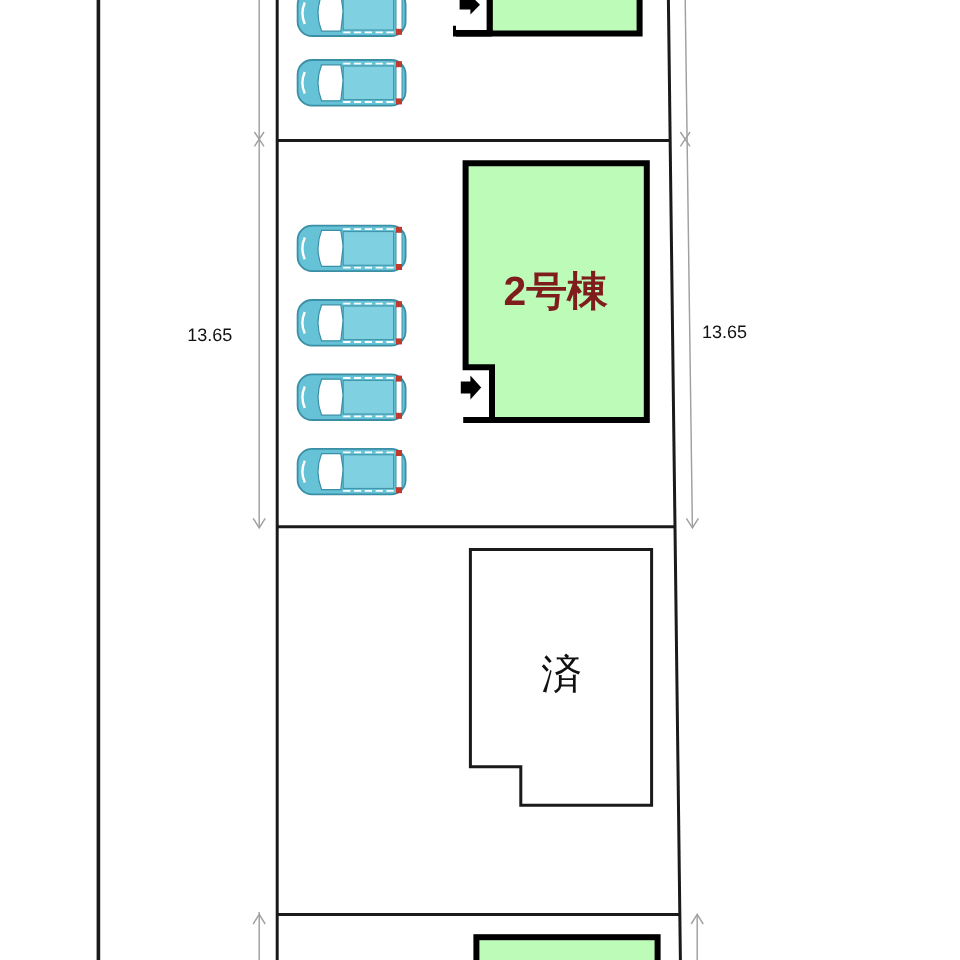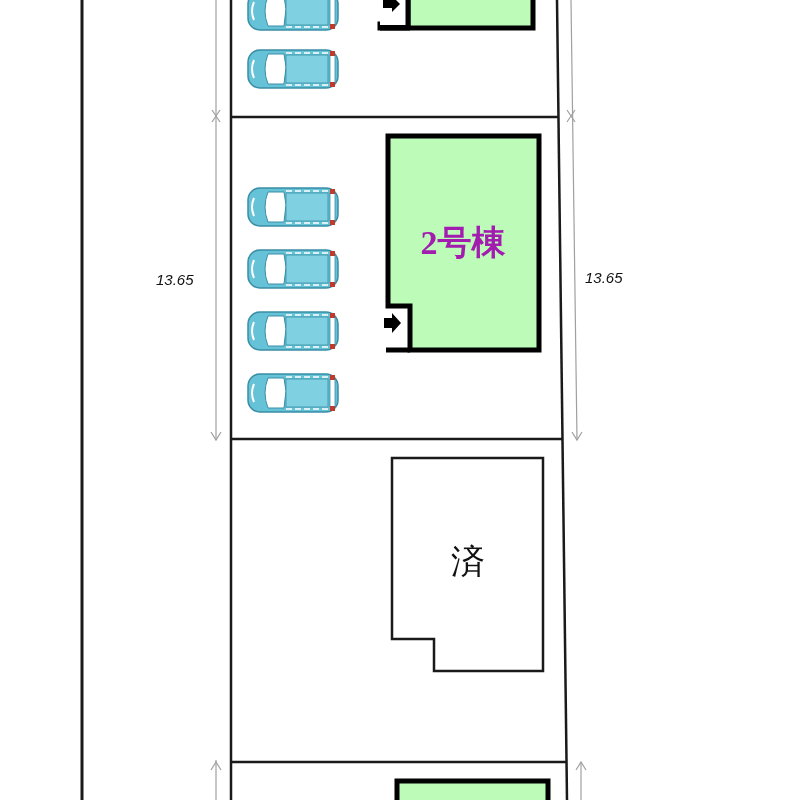--- a/index.html
+++ b/index.html
@@ -1,20 +1,20 @@
 <!DOCTYPE html>
 <html><head>
 <meta charset="utf-8">
 <style>
   html, body { margin: 0; padding: 0; background: #ffffff; }
   body { width: 800px; height: 800px; overflow: hidden; position: relative; font-family: "Liberation Sans", "DejaVu Sans", sans-serif; }
   #plan { position: absolute; left: 0; top: 0; width: 800px; height: 800px; }
   .label { position: absolute; color: #111; white-space: nowrap; }
-  .dim { font-size: 15px; font-style: italic; }
-  .bldg-label { font-size: 34px; font-weight: bold; color: #a21caf; transform: translate(-50%, -50%); font-family: Liberation Serif, serif; }
+  .dim { font-size: 15px; }
+  .bldg-label { font-size: 34px; font-weight: bold; color: #7f1d1d; transform: translate(-50%, -50%); font-family: Liberation Sans, sans-serif; }
   .sold-label { font-size: 34px; color: #111; transform: translate(-50%, -50%); font-family: "DejaVu Sans", sans-serif; }
 </style>
 </head>
 <body>
 
 <svg id="plan" viewBox="0 0 800 800" xmlns="http://www.w3.org/2000/svg">
   <defs>
     <g id="car">
 
       <rect x="2" y="4" width="90" height="38" rx="12" ry="12" fill="#66c2d6" stroke="#3a8fa5" stroke-width="1.5"></rect>

